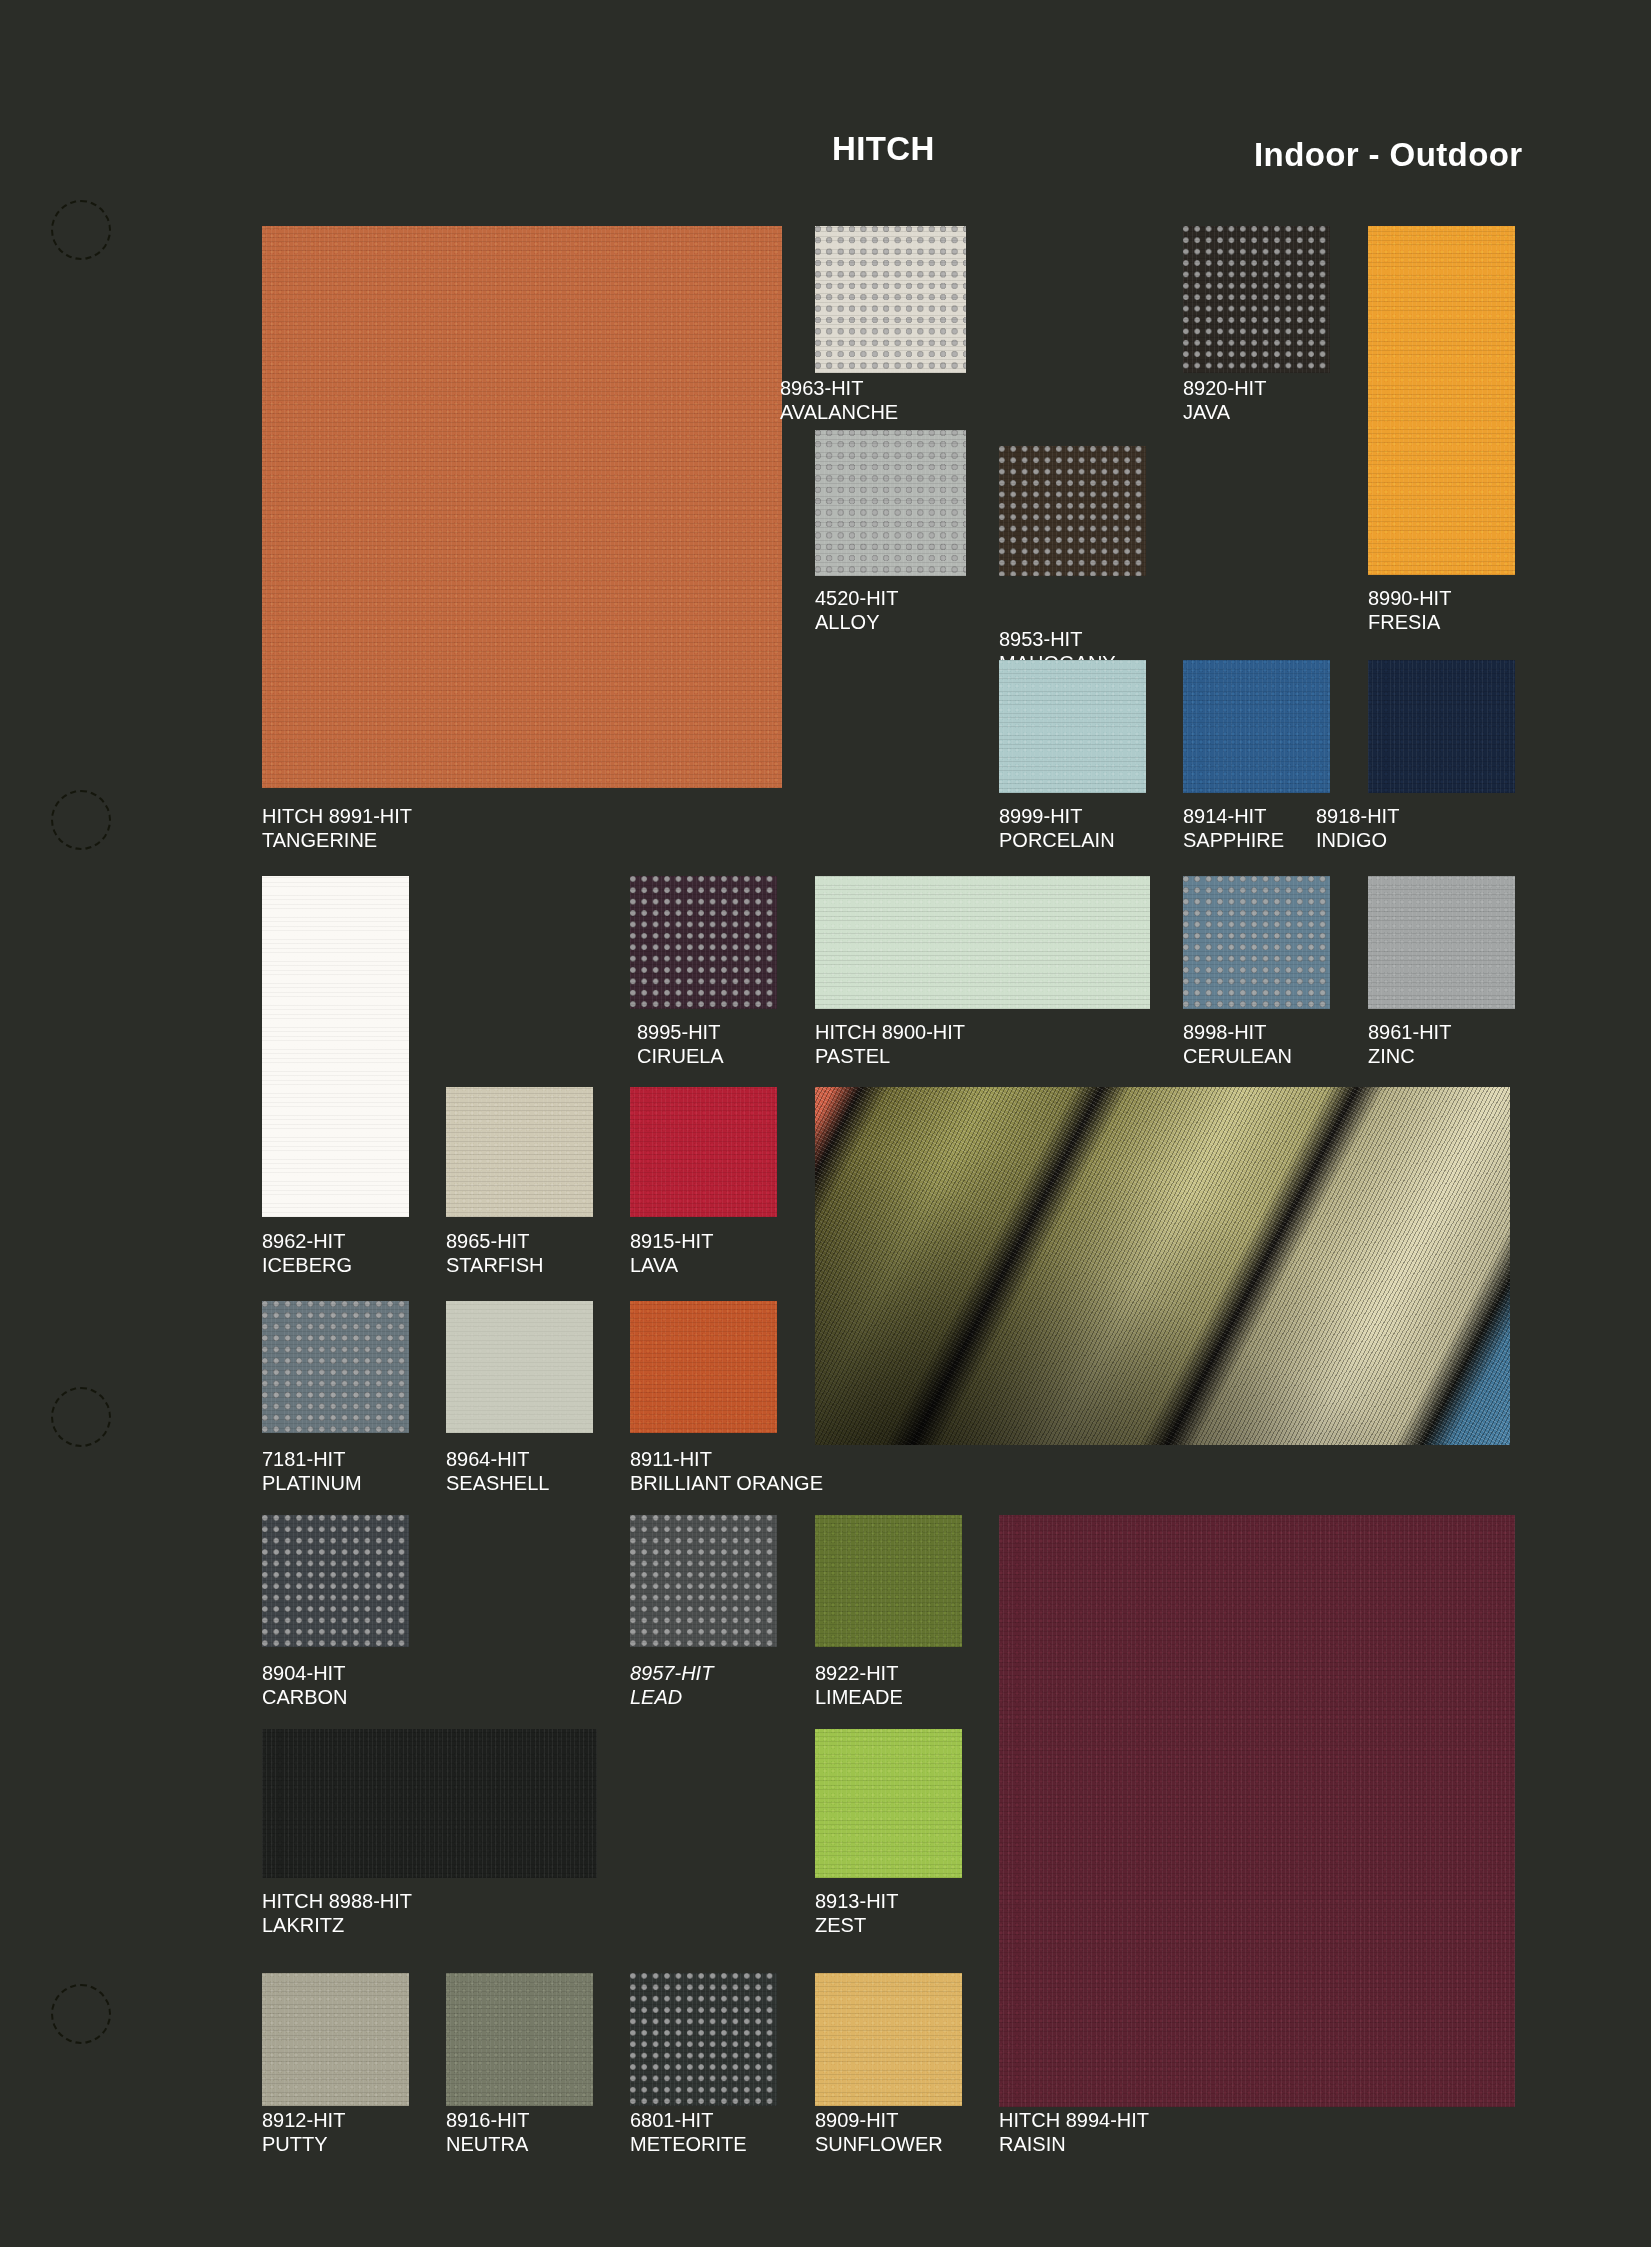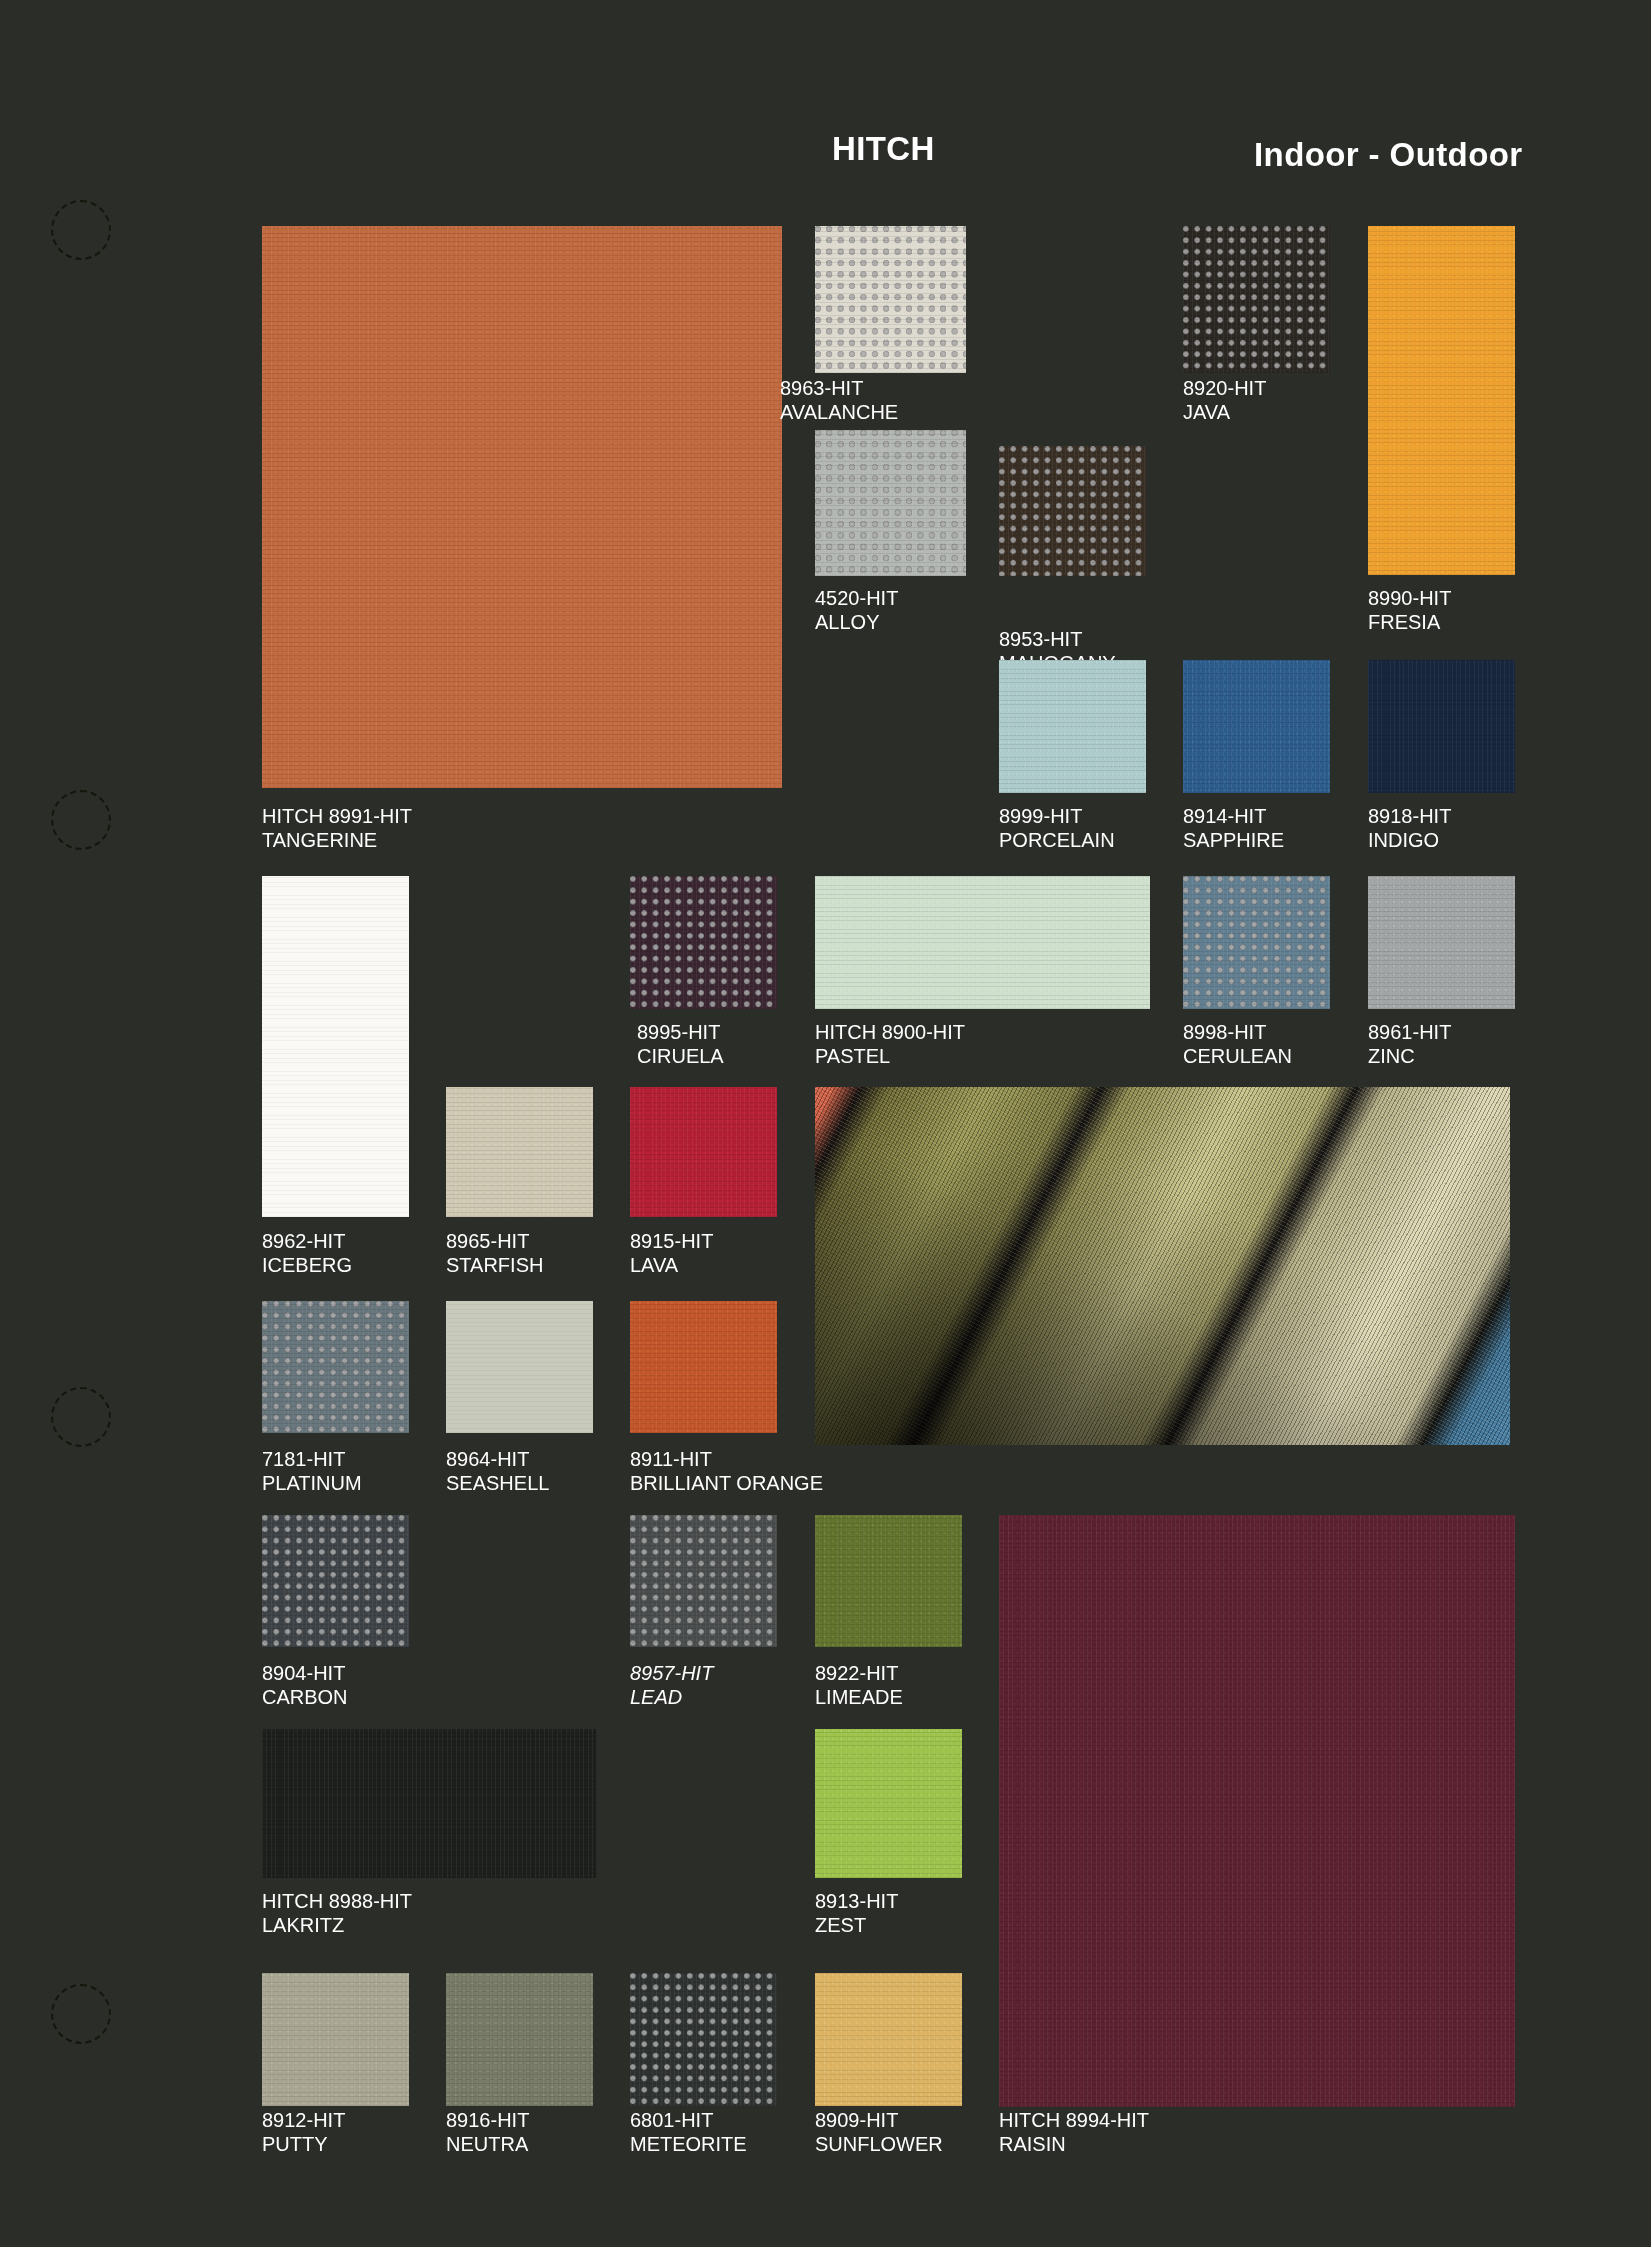--- a/index.html
+++ b/index.html
@@ -190,21 +190,21 @@
       <div class="cell" style="left: 1183px; top: 660px; width: 147px; height: 133px;">
         <div class="chip " style="background: rgb(45, 92, 140);"></div>
       </div>
       <div class="label" style="left: 1183px; top: 804px;">
         <div>8914-HIT</div>
         <div>SAPPHIRE</div>
       </div>
       <div class="cell" style="left: 1368px; top: 660px; width: 147px; height: 133px;">
         <div class="chip " style="background: rgb(23, 37, 61);"></div>
       </div>
-      <div class="label" style="left: 1368px; top: 804px;">
+      <div class="label" style="left: 1316px; top: 804px;">
         <div>8918-HIT</div>
         <div>INDIGO</div>
       </div>
       <div class="cell" style="left: 630px; top: 876px; width: 147px; height: 133px;">
         <div class="chip coarse" style="background: rgb(58, 38, 49);"></div>
       </div>
       <div class="label" style="left: 630px; top: 1020px; margin-left: 7px;">
         <div>8995-HIT</div>
         <div>CIRUELA</div>
       </div>

